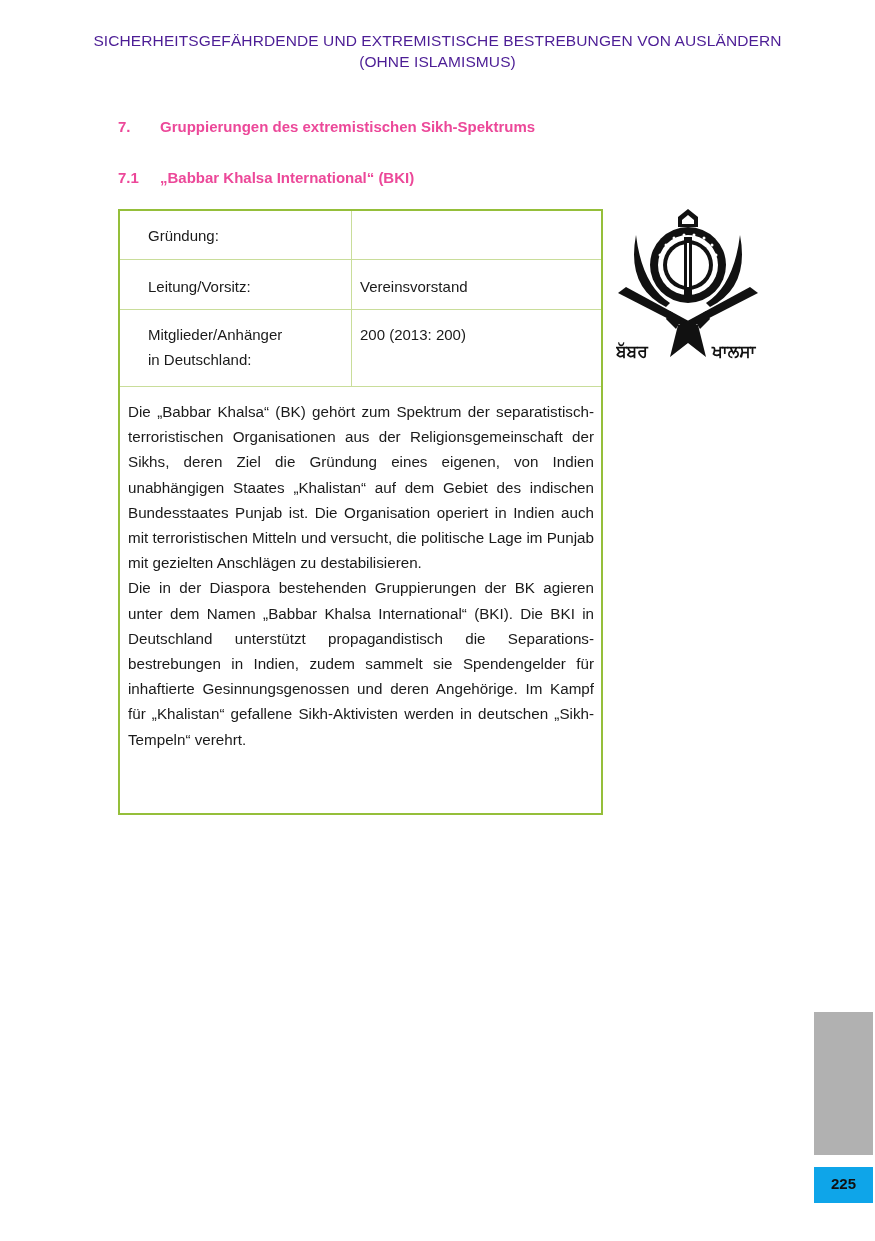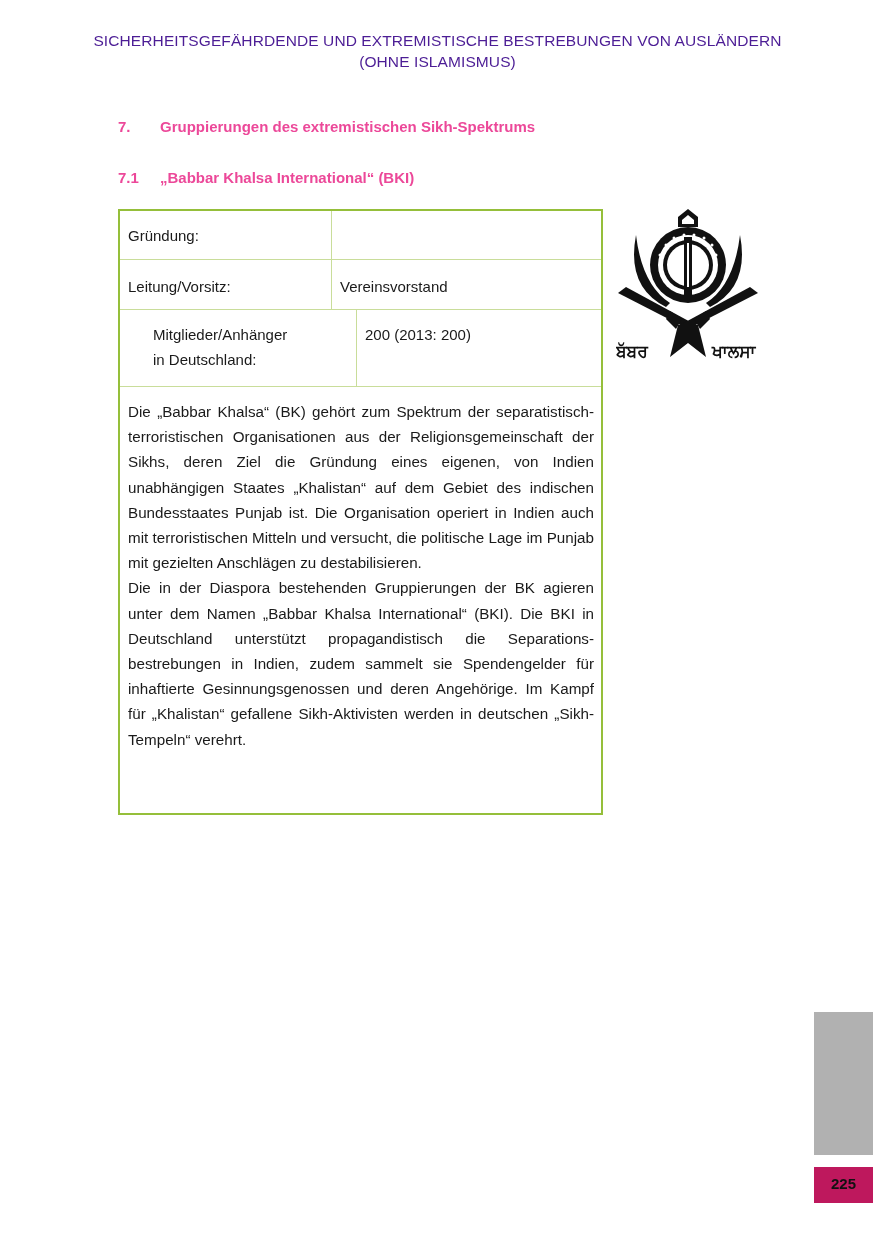--- a/index.html
+++ b/index.html
@@ -13,37 +13,37 @@
   }
   .heading { position: absolute; left: 118px; font-weight: bold; font-size: 15px; color: #ec4899; }
   .heading .num { display: inline-block; width: 42px; }
   .h1 { top: 118px; }
   .h2 { top: 169px; }
   .fact-box {
     position: absolute; left: 118px; top: 209px; width: 481px; height: 602px;
     border: 2.5px solid #95bf3a; box-sizing: content-box;
   }
   .row { display: flex; border-bottom: 1.5px solid #c9dd9a; font-size: 15px; }
-  .row .label { width: 203px; padding: 14px 0 0 8px; border-right: 1.5px solid #c9dd9a; line-height: 25px; }
+  .row .label { width: 203px; padding: 14px 0 0 8px; border-right: 1.5px solid #c9dd9a; line-height: 25px; margin-left: 20px; }
   .row .value { flex: 1; padding: 14px 0 0 8px; line-height: 25px; }
   .r1 { height: 49px; box-sizing: border-box; }
   .r2 { height: 50px; box-sizing: border-box; }
   .r3 { height: 50px; box-sizing: border-box; }
-  .r4 { height: 77px; box-sizing: border-box; padding-left: 25px; }
+  .r4 { height: 77px; box-sizing: border-box; }
   .r1 .label, .r1 .value { padding-top: 12px; }
   .r4 .label, .r4 .value { padding-top: 12px; }
   .desc {
     padding: 12px 7px 0 8px; font-size: 15.2px; line-height: 25.2px;
     text-align: justify; hyphens: manual;
   }
   .desc p { margin: 0; }
   .logo { position: absolute; left: 616px; top: 207px; width: 156px; height: 160px; }
   .side-tab { position: absolute; left: 814px; top: 1012px; width: 59px; height: 143px; background: #b1b1b1; }
   .page-num {
-    position: absolute; left: 814px; top: 1167px; width: 59px; height: 36px; background: #be185d;
+    position: absolute; left: 814px; top: 1167px; width: 59px; height: 36px; background: #0ea5e9;
     font-weight: bold; font-size: 15px; text-align: center; line-height: 34px; color: #111;
   }
 </style>
 </head>
 <body>
 
 <div class="running-header">
   <div>SICHERHEITSGEFÄHRDENDE UND EXTREMISTISCHE BESTREBUNGEN VON AUSLÄNDERN</div>
   <div>(OHNE ISLAMISMUS)</div>
 </div>

